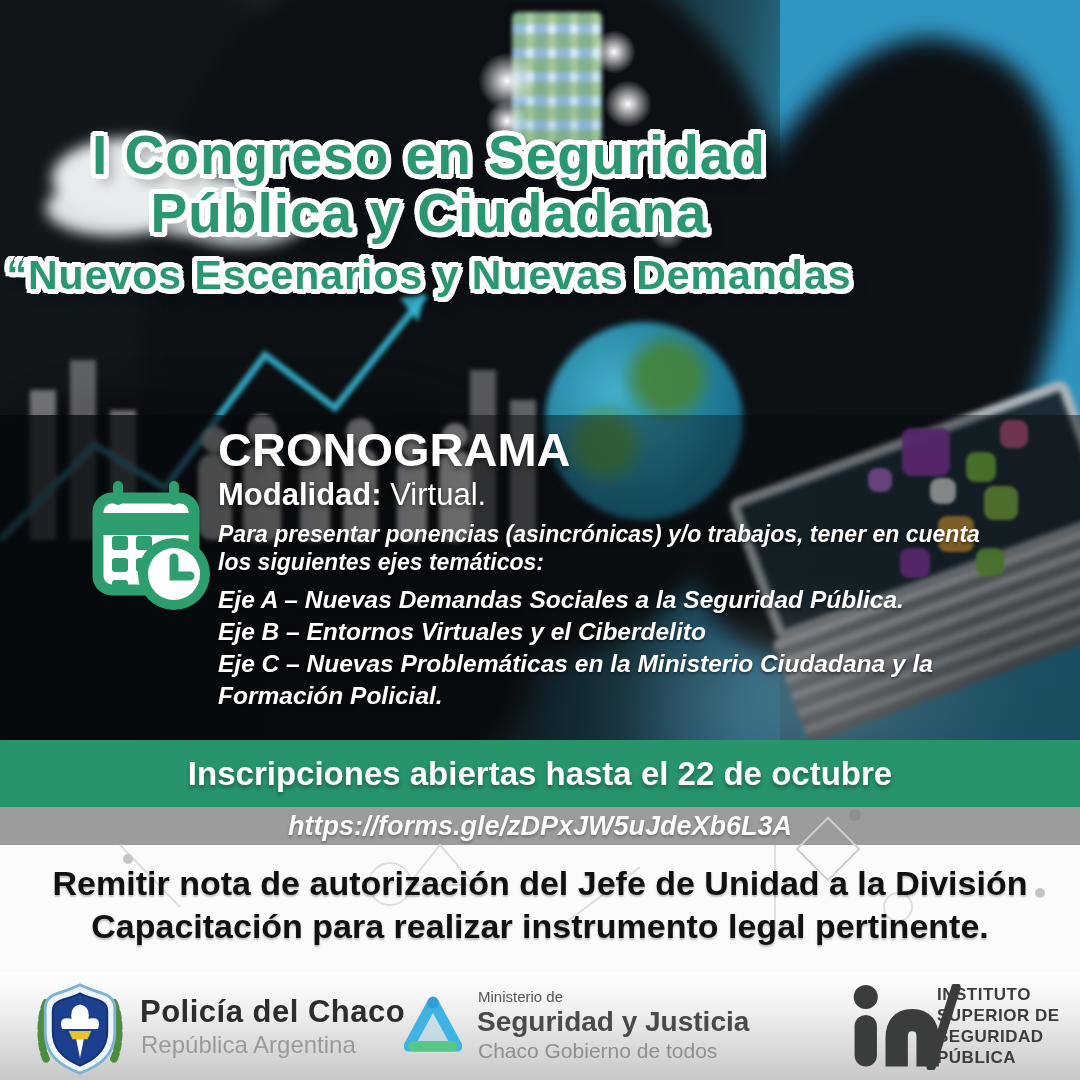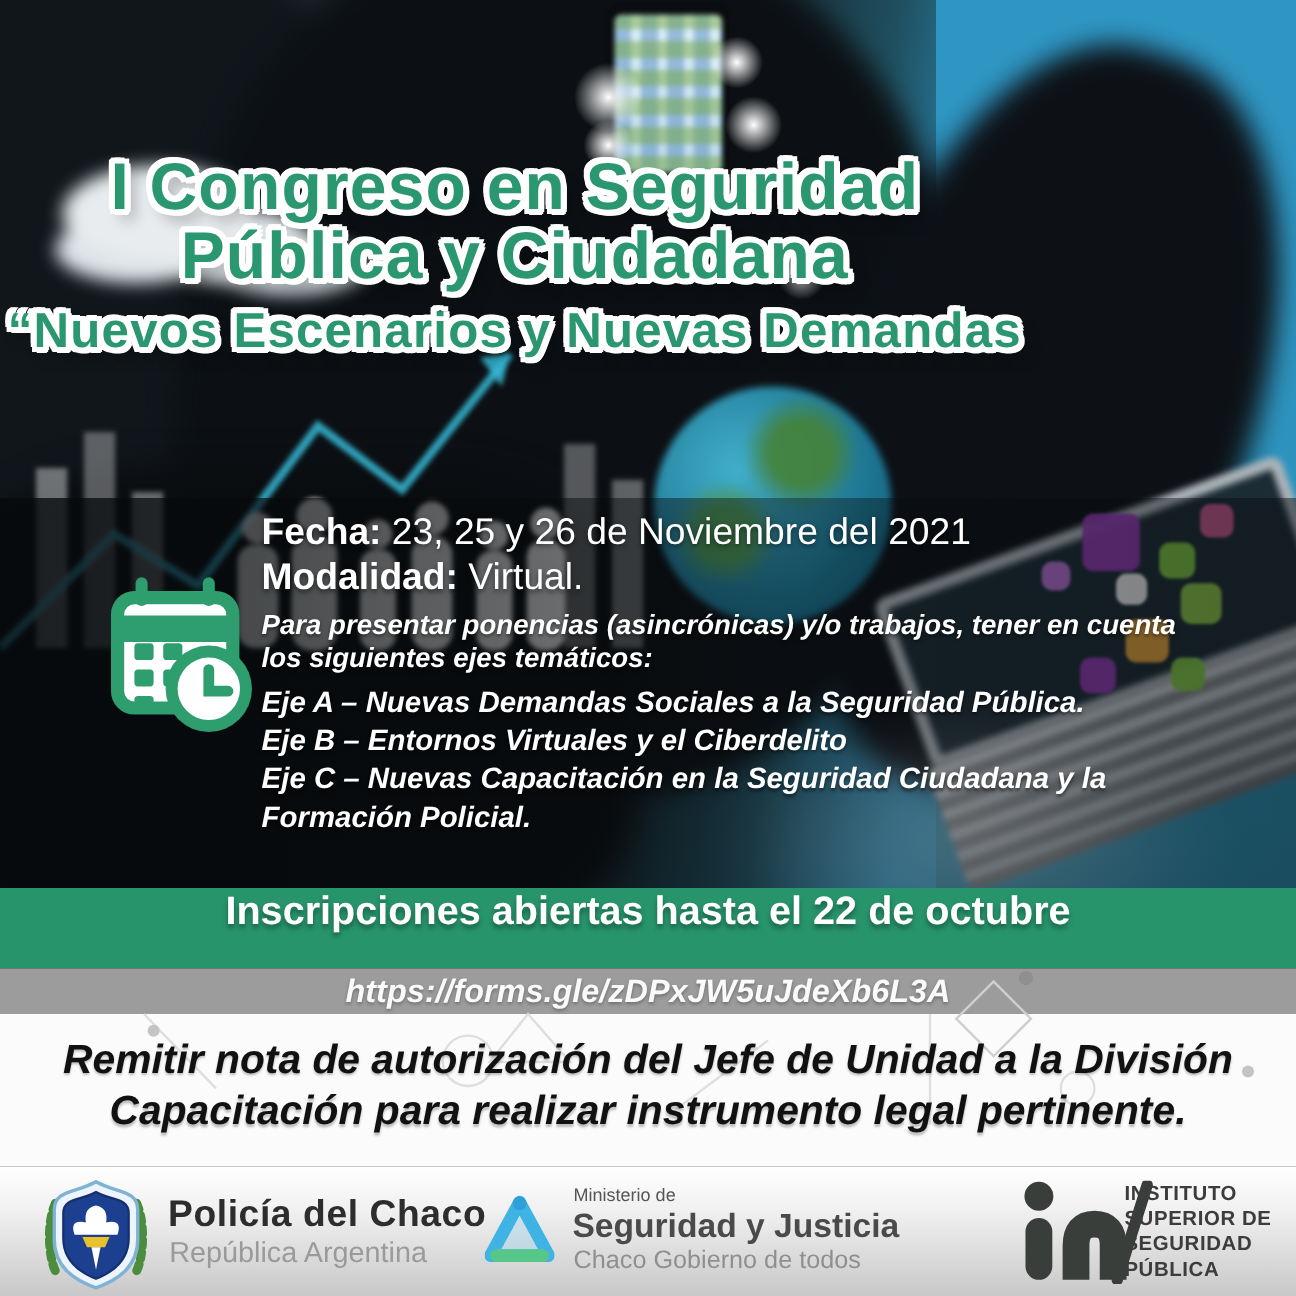--- a/index.html
+++ b/index.html
@@ -61,29 +61,29 @@
   .crono-h{font-size:47px;font-weight:bold;letter-spacing:0;line-height:52px;text-shadow:0 3px 5px rgba(0,0,0,.45);}
   .crono-line{font-size:31px;line-height:38px;text-shadow:0 2px 4px rgba(0,0,0,.5);}
   .crono-line b{font-weight:bold;}
   .crono-intro{font-size:23px;line-height:28px;font-weight:bold;font-style:italic;width:770px;
     margin-top:6px;text-shadow:0 2px 3px rgba(0,0,0,.5);}
   .eje{font-size:24.5px;line-height:32px;font-weight:bold;font-style:italic;text-shadow:0 2px 3px rgba(0,0,0,.5);}
   .ejes{margin-top:8px;}
 
   
   .greenband{left:0;top:740px;width:1080px;height:67px;background:#27946c;
-    display:flex;align-items:flex-start;justify-content:center;}
+    display:flex;align-items:center;justify-content:center;}
   .greenband .txt{color:#fff;font-size:33px;font-weight:bold;text-shadow:0 3px 4px rgba(0,0,0,.35);}
   .grayband{left:0;top:807px;width:1080px;height:38px;background:#9c9c9c;
     display:flex;align-items:center;justify-content:center;}
   .grayband .txt{color:#fafafa;font-size:27px;font-weight:bold;font-style:italic;
     text-shadow:0 2px 3px rgba(0,0,0,.3);}
   .notesec{left:0;top:845px;width:1080px;height:127px;background:#fbfbfb;}
   .note{left:0;top:862px;width:1080px;text-align:center;color:#111;
-    font-size:34px;line-height:43px;font-weight:bold;font-style:italic;text-shadow:0 2px 2px rgba(0,0,0,.25);}
+    font-size:34px;line-height:43px;font-weight:bold;text-shadow:0 2px 2px rgba(0,0,0,.25);}
 
   
   .footer{left:0;top:972px;width:1080px;height:108px;
     background:linear-gradient(180deg,#ffffff 0%,#f0f0f0 35%,#c8c8c8 100%);}
   .lg-policia-name{left:140px;top:994px;font-size:31px;font-weight:bold;color:#2d2d2d;letter-spacing:.5px;text-align:center;}
   .lg-policia-sub{left:141px;top:1031px;font-size:24px;color:#9a9a9a;}
   .lg-min-pre{left:478px;top:988px;font-size:15px;color:#555;}
   .lg-min-name{left:477px;top:1006px;font-size:28px;font-weight:bold;color:#4a4a4a;}
   .lg-min-sub{left:478px;top:1039px;font-size:21px;color:#8f8f8f;}
   .lg-inst{left:937px;top:984px;font-size:17px;line-height:21px;font-weight:bold;color:#3c3c3c;letter-spacing:.5px;}
@@ -186,27 +186,27 @@
       <rect x="24" y="82" width="16" height="14" rx="3"></rect>
       <rect x="48" y="82" width="16" height="14" rx="3"></rect>
       <rect x="24" y="104" width="16" height="8" rx="3"></rect>
     </g>
     <circle cx="86" cy="98" r="36" fill="#2e9e6e"></circle>
     <circle cx="86" cy="98" r="26" fill="#ffffff"></circle>
     <path d="M86 82 v18 h16" fill="none" stroke="#2e9e6e" stroke-width="9" stroke-linecap="round"></path>
   </svg>
 
   <div class="abs crono">
-    <div class="crono-line"><b>Fecha:</b><span> 23, 25 y 26 de Noviembre del 2021</span></div>
+    <div class="crono-h">CRONOGRAMA</div>
     <div class="crono-line"><b>Modalidad:</b><span> Virtual.</span></div>
     <div class="crono-intro">Para presentar ponencias (asincrónicas) y/o trabajos, tener en cuenta los siguientes ejes temáticos:</div>
     <div class="ejes">
       <div class="eje">Eje A – Nuevas Demandas Sociales a la Seguridad Pública.</div>
       <div class="eje">Eje B – Entornos Virtuales y el Ciberdelito</div>
-      <div class="eje">Eje C – Nuevas Capacitación en la Seguridad Ciudadana y la Formación Policial.</div>
+      <div class="eje">Eje C – Nuevas Problemáticas en la Ministerio Ciudadana y la Formación Policial.</div>
     </div>
   </div>
 
   <div class="abs greenband">
     <div class="txt">Inscripciones abiertas hasta el 22 de octubre</div>
   </div>
 
   <div class="abs grayband">
     <div class="txt">https://forms.gle/zDPxJW5uJdeXb6L3A</div>
   </div>

